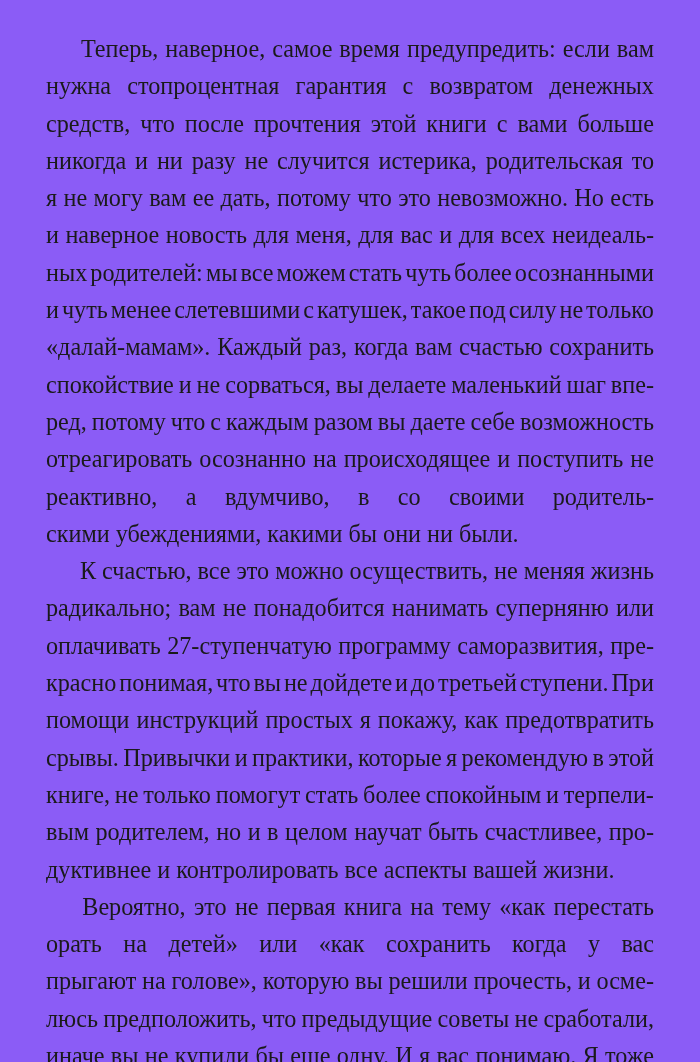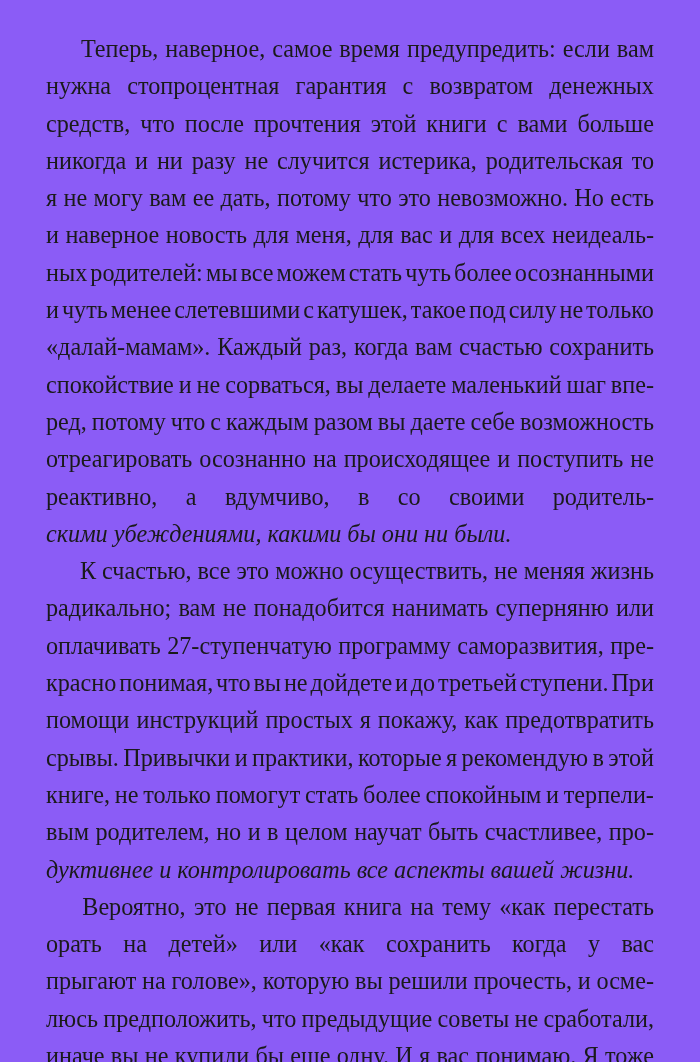--- a/index.html
+++ b/index.html
@@ -39,21 +39,20 @@
   
   .ln.j {
     display: flex;
     justify-content: space-between;
   }
   .ln.j > .w { display: inline-block; }
   
   .ln.last {
     display: block;
     text-align: left;
-    font-style: italic;
   }
 </style>
 </head>
 <body>
 
 <div class="page">
   <div class="textblock" id="textblock">
       <div class="ln j">
         <span class="w lead" style="width: 28px; flex: 0 0 28px;"></span>
         <span class="w">Теперь,</span>

